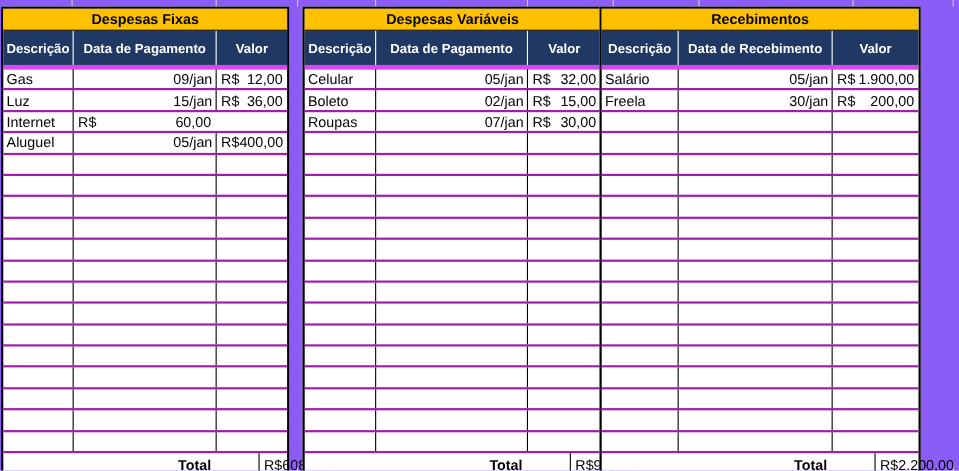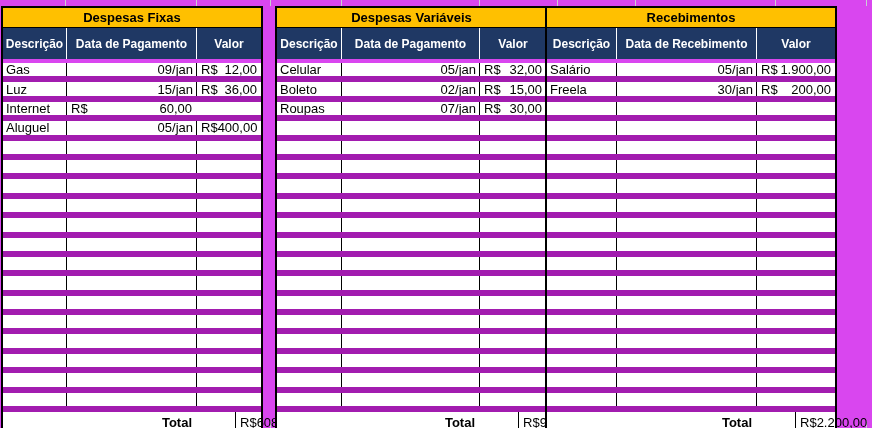--- a/index.html
+++ b/index.html
@@ -1,21 +1,21 @@
 <!DOCTYPE html>
 <html><head>
 <meta charset="utf-8">
 <style>
   * { box-sizing: border-box; margin: 0; padding: 0; }
   html, body { background: #ffffff; }
   .sheet {
     position: relative;
     width: 872px;
     height: 428px;
-    background: #d946ef;
+    background: #8b5cf6;
     font-family: "Liberation Sans", "DejaVu Sans", sans-serif;
     color: #000000;
     overflow: hidden;
   }
   .xtable {
     position: absolute;
     top: 6px;
     border: 2px solid #000000;
     background: #ffffff;
     display: flex;
@@ -53,21 +53,21 @@
     white-space: nowrap;
     overflow: hidden;
   }
   .hc + .hc { border-left: 1px solid #ffffff; }
 
   .body { display: flex; flex-direction: column; }
   .brow {
     height: 19.4px;
     display: grid;
     grid-template-columns: var(--c1) var(--c2) 1fr;
-    border-bottom: 6px solid #a21caf;
+    border-bottom: 2px solid #a21caf;
     font-size: 13px;
   }
   .cell { display: flex; align-items: center; overflow: hidden; white-space: nowrap; }
   .cell.desc { justify-content: flex-start; padding-left: 3px; }
   .cell.date { justify-content: flex-end; padding-right: 3px; border-left: 1px solid #000000; }
   .cell.val  { justify-content: space-between; padding: 0 4px; border-left: 1px solid #000000; }
 
   .trow {
     height: 21px;
     display: grid;

